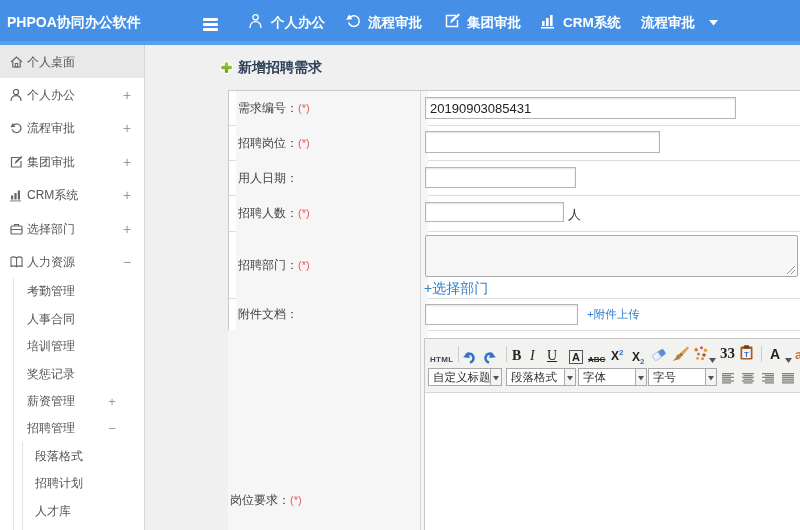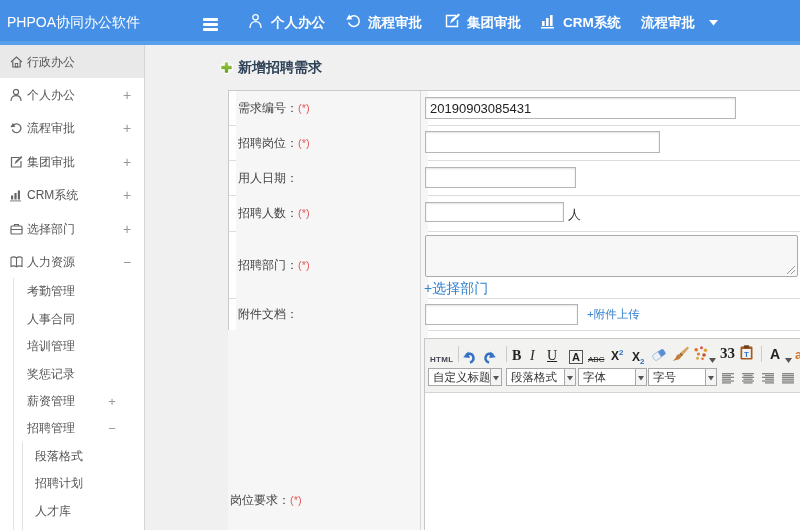--- a/index.html
+++ b/index.html
@@ -1,18 +1,18 @@
 <!DOCTYPE html>
 <html><head><meta charset="utf-8">
 <style>
 *{margin:0;padding:0;box-sizing:border-box}
 html,body{width:800px;height:530px;overflow:hidden;font-family:"Liberation Sans",sans-serif;background:#f0f0f0}
 
 #header{position:absolute;left:0;top:0;width:800px;height:45px;background:linear-gradient(#4590e6 0 41px,#58a0ea 41px 45px);color:#fff}
-#logo{position:absolute;left:7px;top:0;line-height:45px;font-size:14px;font-weight:normal;letter-spacing:0}
+#logo{position:absolute;left:7px;top:0;line-height:45px;font-size:14px;font-weight:bold;letter-spacing:0}
 .burger{position:absolute;left:203px;top:18px;width:15px}
 .burger div{height:3px;background:#fff;margin-bottom:2px;border-radius:1px}
 .nav{position:absolute;top:0;height:45px;font-size:13.5px;font-weight:bold;color:#fff}
 .nav span.t{position:absolute;top:14px;white-space:nowrap}
 .nav svg{position:absolute;top:13px}
 
 #sidebar{position:absolute;left:0;top:45px;width:145px;height:485px;background:#fff;border-right:1px solid #d5d5d5}
 .mi{position:absolute;left:0;width:144px;height:33.4px;font-size:12px;color:#555}
 .mi .txt{position:absolute;left:27px;top:50%;transform:translateY(-50%);white-space:nowrap}
 .mi .pm{position:absolute;left:120px;top:50%;transform:translateY(-50%);color:#999;font-size:14px;width:14px;text-align:center}
@@ -94,21 +94,21 @@
       </svg>
   </div>
 </div>
 <div id="sidebar">
     <div class="mi sel" style="top:0.0px">
       <svg width="13" height="12" viewBox="0 0 13 12">
         <path d="M1 6 L6.5 1 L12 6" fill="none" stroke="#666" stroke-width="1.2"></path>
         <path d="M2.8 5.2 L2.8 11 L10.2 11 L10.2 5.2" fill="none" stroke="#666" stroke-width="1.2"></path>
         <rect x="5.3" y="7.5" width="2.4" height="3.5" fill="none" stroke="#666" stroke-width="1"></rect>
       </svg>
-      <span class="txt">行政办公</span>
+      <span class="txt">个人桌面</span>
       <span class="pm"></span>
     </div>
     <div class="mi" style="top:33.4px">
       <svg width="12" height="13" viewBox="0 0 12 13">
         <circle cx="6" cy="3.5" r="2.6" fill="none" stroke="#666" stroke-width="1.2"></circle>
         <path d="M1 12.5 C1 8.8 3.2 7.2 6 7.2 C8.8 7.2 11 8.8 11 12.5" fill="none" stroke="#666" stroke-width="1.2"></path>
       </svg>
       <span class="txt">个人办公</span>
       <span class="pm">+</span>
     </div>
@@ -262,21 +262,21 @@
         <g transform="translate(12,0) scale(-1,1)">
           <path d="M3.0 4.0 C5.8 1.6 9.4 2.6 10.3 5.8 C11.0 8.4 9.6 10.8 7.0 11.6" fill="none" stroke="#3470c4" stroke-width="2.5"></path>
           <path d="M0.2 6.2 L5.4 0.4 L6.8 7.0 Z" fill="#3470c4"></path>
         </g>
       </svg></span>
     <span class="tsep" style="left:81px"></span>
     <span class="tbtn" style="left:87px;top:7px"><span style="font-size:14px;font-weight:bold;font-family:'Liberation Serif',serif">B</span></span>
     <span class="tbtn" style="left:105px;top:7px"><span style="font-size:14px;font-style:italic;font-family:'Liberation Serif',serif">I</span></span>
     <span class="tbtn" style="left:122px;top:7px"><span style="font-size:14px;text-decoration:underline;font-family:'Liberation Serif',serif">U</span></span>
     <span class="tbtn" style="left:144px;top:8px"><span style="font-size:11px;font-weight:bold;border:1px solid #555;padding:0 2px">A</span></span>
-    <span class="tbtn" style="left:163px;top:9px"><span style="font-size:8px;font-weight:normal;text-decoration:line-through">ABC</span></span>
+    <span class="tbtn" style="left:163px;top:9px"><span style="font-size:8px;font-weight:bold;text-decoration:line-through">ABC</span></span>
     <span class="tbtn" style="left:186px;top:7px"><span style="font-size:12px;font-weight:bold">X<sup style="font-size:8px;color:#2f71c6">2</sup></span></span>
     <span class="tbtn" style="left:207px;top:8px"><span style="font-size:12px;font-weight:bold">X<sub style="font-size:8px;color:#2f71c6">2</sub></span></span>
     <span class="tbtn" style="left:226px;top:8px"><svg width="16" height="13" viewBox="0 0 16 13">
         <g transform="rotate(-35 8 6.5)">
           <rect x="1.5" y="3.5" width="13" height="6.5" rx="2" fill="#5b8fd4"></rect>
           <path d="M3.5 3.5 L8.5 3.5 L8.5 10 L3.5 10 A2 2 0 0 1 1.5 8 L1.5 5.5 A2 2 0 0 1 3.5 3.5 Z" fill="#eef2f8" stroke="#9ab4d4" stroke-width=".6"></path>
         </g>
       </svg></span>
     <span class="tbtn" style="left:247px;top:7px"><svg width="17" height="15" viewBox="0 0 17 15">
         <path d="M15.5 0.5 L17 2 L10.5 9.5 L7.5 7.5 Z" fill="#d8a35c"></path>

